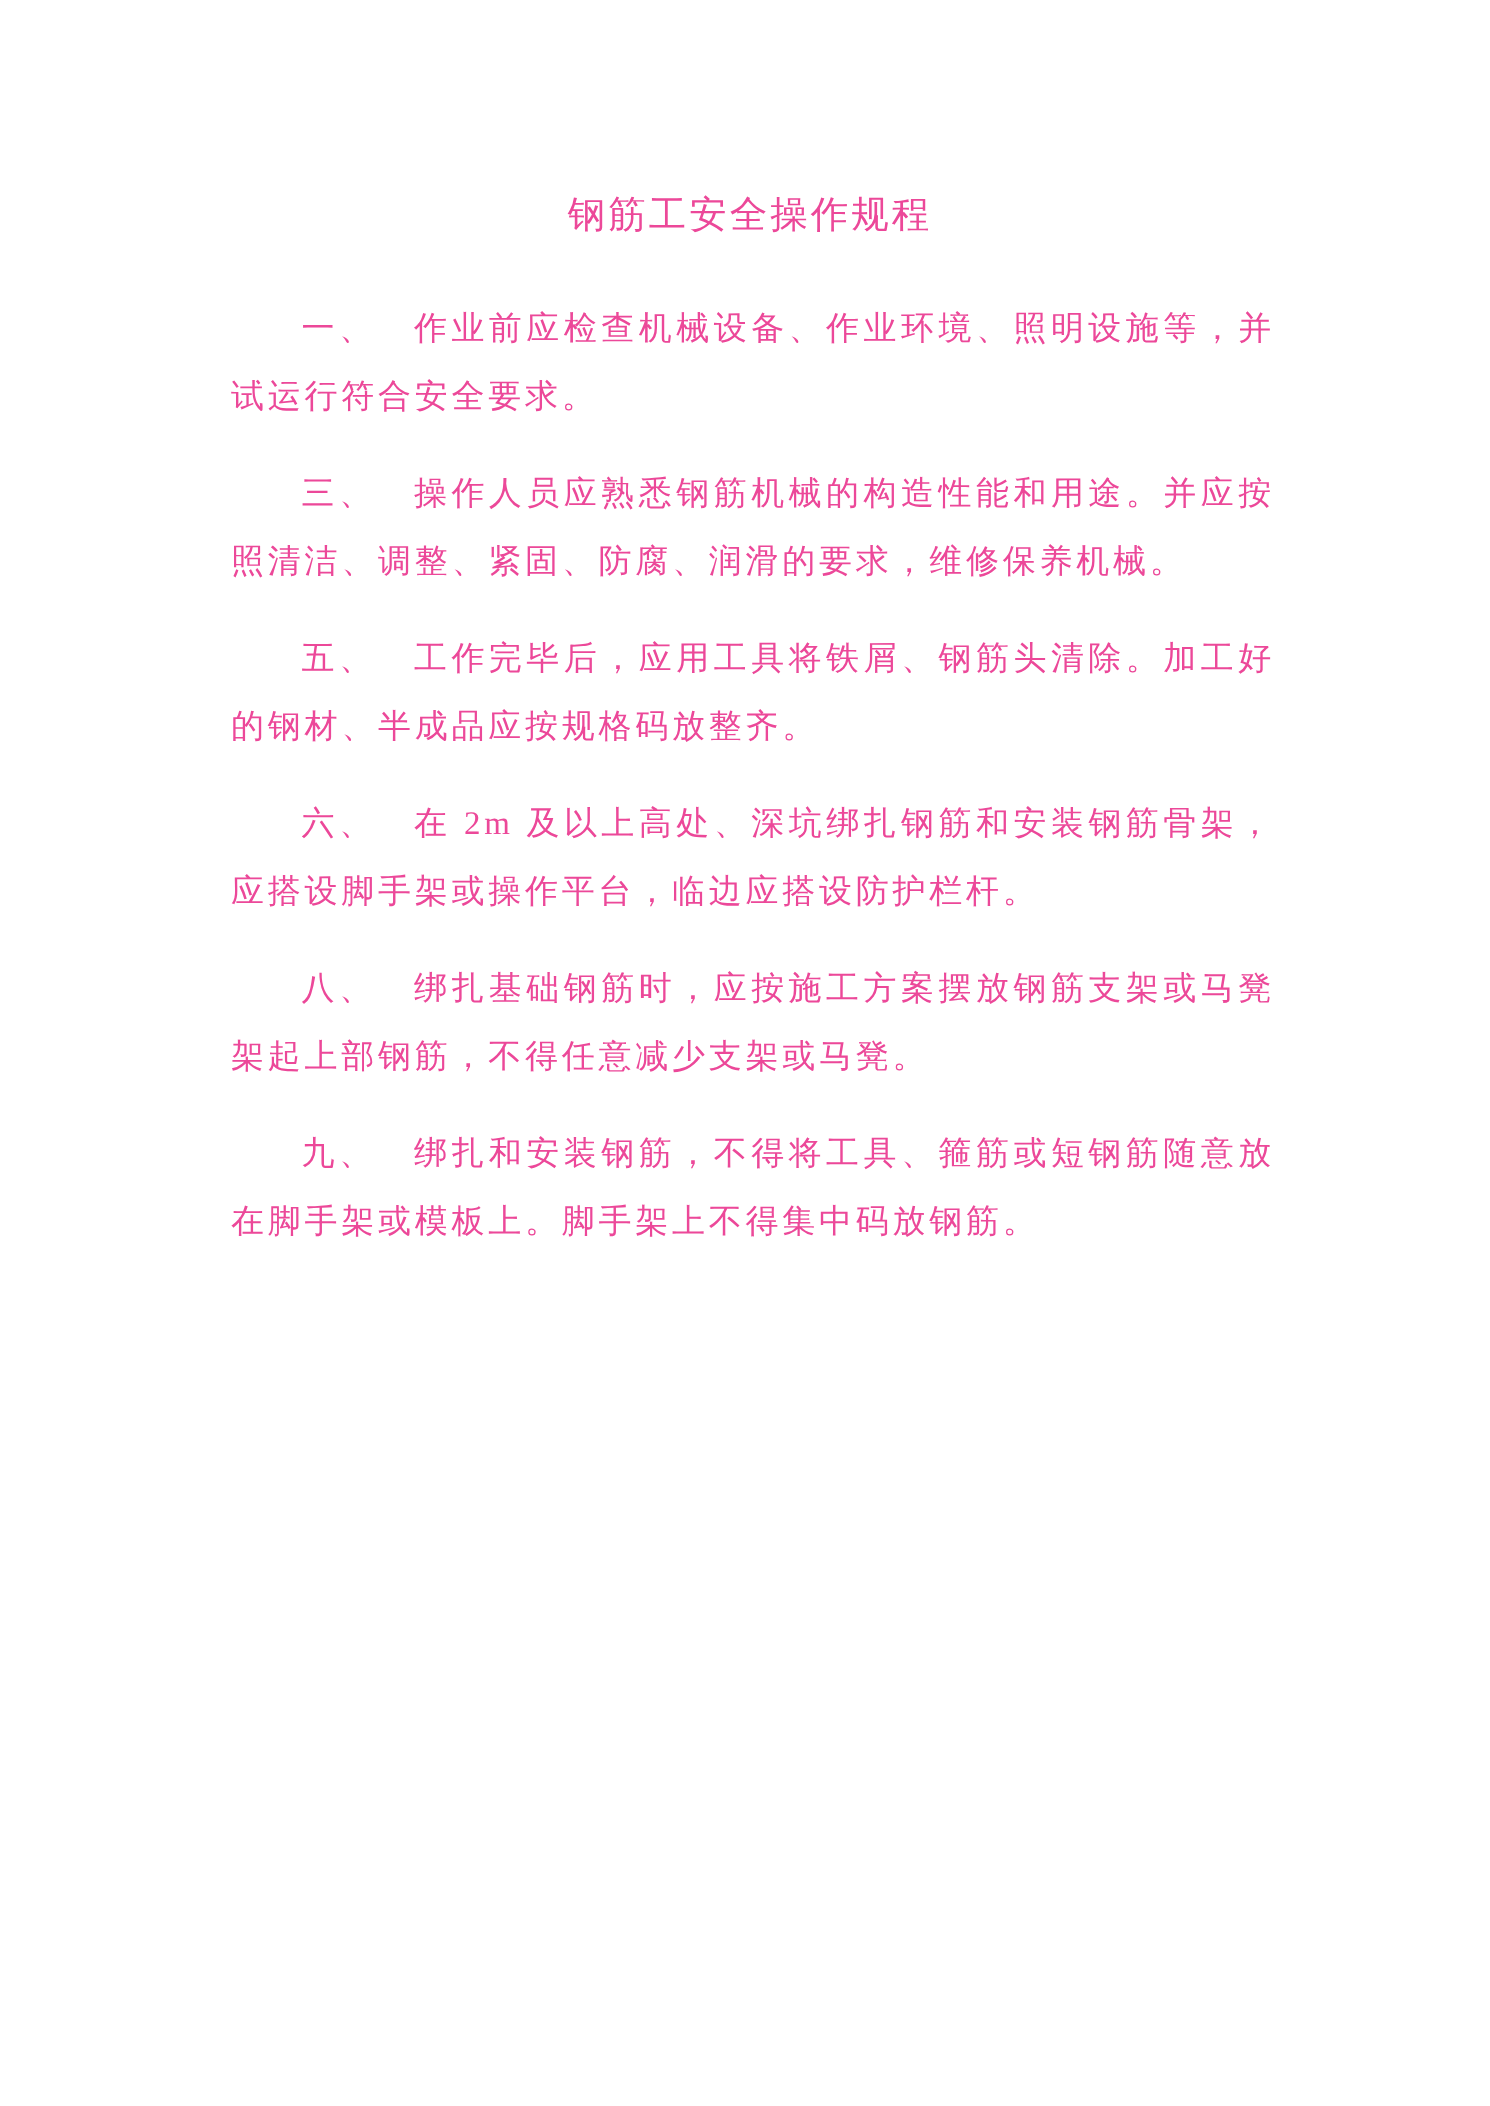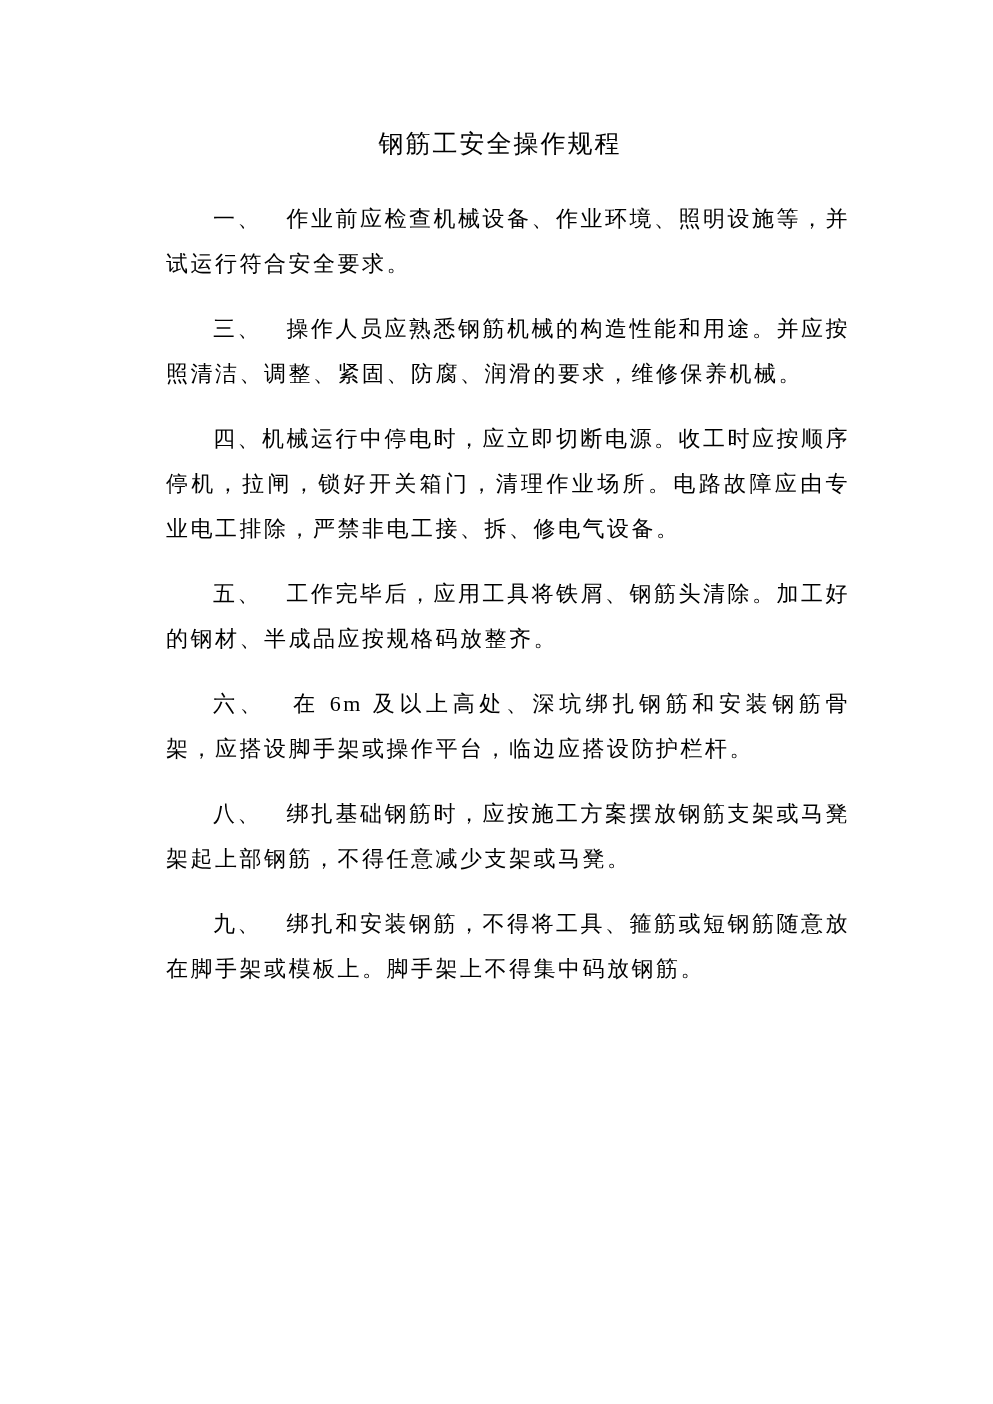--- a/index.html
+++ b/index.html
@@ -9,49 +9,48 @@
   }
   .page {
     position: relative;
     width: 993px;
     height: 1404px;
     margin: 0 auto;
     background: #ffffff;
     box-sizing: border-box;
     padding: 128px 143px 0 150px;
     font-family: "Liberation Serif", "DejaVu Serif", serif;
-    color: #000000;
+    color: #ec4899;
     overflow: hidden;
   }
   .doc-title {
     font-size: 25px;
     font-weight: normal;
     text-align: center;
     letter-spacing: 2px;
     line-height: 32px;
     margin: 0 0 36px 0;
   }
   .para {
     font-size: 22px;
     line-height: 45px;
     letter-spacing: 2.5px;
     text-indent: 47px;
     text-align: justify;
-    margin: 0 0 20px 16px;
+    margin: 0 0 20px 4px;
   }
   .para:last-child {
     margin-bottom: 0;
   }
 </style>
 </head>
 <body>
 
 <div class="page">
   <h1 class="doc-title">钢筋工安全操作规程</h1>
 
   <p class="para">一、　作业前应检查机械设备、作业环境、照明设施等，并试运行符合安全要求。</p>
   <p class="para">三、　操作人员应熟悉钢筋机械的构造性能和用途。并应按照清洁、调整、紧固、防腐、润滑的要求，维修保养机械。</p>
-  <p class="para">四、机械运行中停电时，应立即切断电源。收工时应按顺序停机，拉闸，锁好开关箱门，清理作业场所。电路故障应由专业电工排除，严禁非电工接、拆、修电气设备。</p>
   <p class="para">五、　工作完毕后，应用工具将铁屑、钢筋头清除。加工好的钢材、半成品应按规格码放整齐。</p>
-  <p class="para">六、　在 6m 及以上高处、深坑绑扎钢筋和安装钢筋骨架，应搭设脚手架或操作平台，临边应搭设防护栏杆。</p>
+  <p class="para">六、　在 2m 及以上高处、深坑绑扎钢筋和安装钢筋骨架，应搭设脚手架或操作平台，临边应搭设防护栏杆。</p>
   <p class="para">八、　绑扎基础钢筋时，应按施工方案摆放钢筋支架或马凳架起上部钢筋，不得任意减少支架或马凳。</p>
   <p class="para">九、　绑扎和安装钢筋，不得将工具、箍筋或短钢筋随意放在脚手架或模板上。脚手架上不得集中码放钢筋。</p>
 </div>
 
 </body></html>

